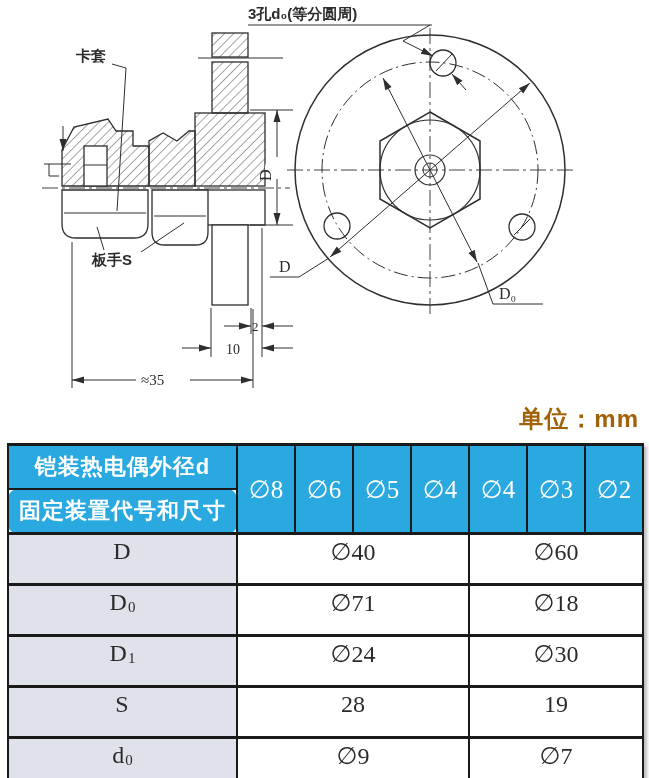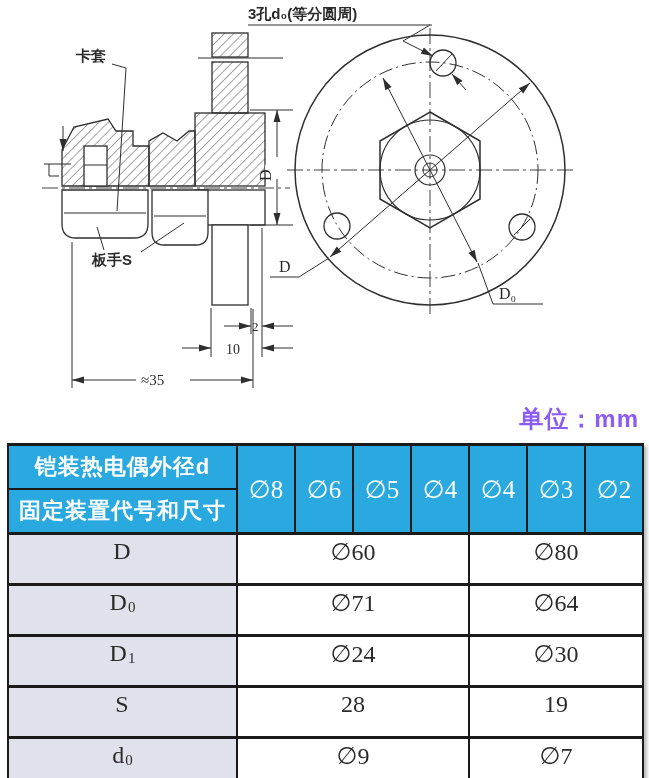--- a/index.html
+++ b/index.html
@@ -5,40 +5,40 @@
   html,body{margin:0;padding:0;}
   body{
     width:649px;height:778px;position:relative;background:#ffffff;
     font-family:"Liberation Sans", sans-serif;overflow:hidden;
   }
   #drawing{position:absolute;top:0;left:0;}
   .cjk-label{font-family:"Liberation Sans", sans-serif;font-weight:bold;fill:#2b2b2b;}
   .dim-text{font-family:"Liberation Serif","DejaVu Serif","DejaVu Sans",serif;fill:#2b2b2b;}
   #unit-label{
     position:absolute;top:403px;right:10px;width:300px;text-align:right;
-    font-size:24px;font-weight:bold;color:#8b5cf6;
+    font-size:24px;font-weight:bold;color:#a16207;
     font-family:"Liberation Sans", sans-serif;letter-spacing:1px;
   }
   #spec-table-wrap{position:absolute;top:443px;left:7px;}
   table{
     border-collapse:collapse;table-layout:fixed;width:636px;
     box-shadow:3px 3px 3px rgba(110,110,110,0.45);
   }
   td{
     border:2px solid #1a1a1a;border-top-width:3px;border-bottom-width:3px;
     padding:0;overflow:hidden;
   }
   col.c-label{width:229px;}
   col.c-dia{width:58px;}
   .hd{
     background:#29a9e0;color:#ffffff;text-align:center;vertical-align:middle;
     font-size:22px;font-weight:bold;letter-spacing:1px;height:42px;
   }
   .hd-top{border-bottom-width:2px;}
-  .hd-bot{border-top-width:2px;}
+  .hd-bot{border-top-width:2px;border-radius:10px;}
   .dia{
     background:#29a9e0;color:#ffffff;text-align:center;vertical-align:middle;
     font-family:"Liberation Serif","DejaVu Serif","DejaVu Sans",serif;font-size:25px;
   }
   .rowlabel{
     background:#dfe2ea;text-align:center;vertical-align:top;padding-top:3px;
     font-family:"Liberation Serif","DejaVu Serif","DejaVu Sans",serif;
     font-size:24px;color:#2b2b2b;height:45px;
   }
   .val{
@@ -177,27 +177,27 @@
         <td class="dia" rowspan="2">∅4</td>
         <td class="dia" rowspan="2">∅3</td>
         <td class="dia" rowspan="2">∅2</td>
       </tr>
       <tr>
         <td class="hd hd-bot">固定装置代号和尺寸</td>
       </tr>
 
       <tr>
         <td class="rowlabel"><span>D</span><span class="sub"></span></td>
-        <td class="val" colspan="4">∅60</td>
-        <td class="val" colspan="3">∅80</td>
+        <td class="val" colspan="4">∅40</td>
+        <td class="val" colspan="3">∅60</td>
       </tr>
       <tr>
         <td class="rowlabel"><span>D</span><span class="sub">0</span></td>
         <td class="val" colspan="4">∅71</td>
-        <td class="val" colspan="3">∅64</td>
+        <td class="val" colspan="3">∅18</td>
       </tr>
       <tr>
         <td class="rowlabel"><span>D</span><span class="sub">1</span></td>
         <td class="val" colspan="4">∅24</td>
         <td class="val" colspan="3">∅30</td>
       </tr>
       <tr>
         <td class="rowlabel"><span>S</span><span class="sub"></span></td>
         <td class="val" colspan="4">28</td>
         <td class="val" colspan="3">19</td>

